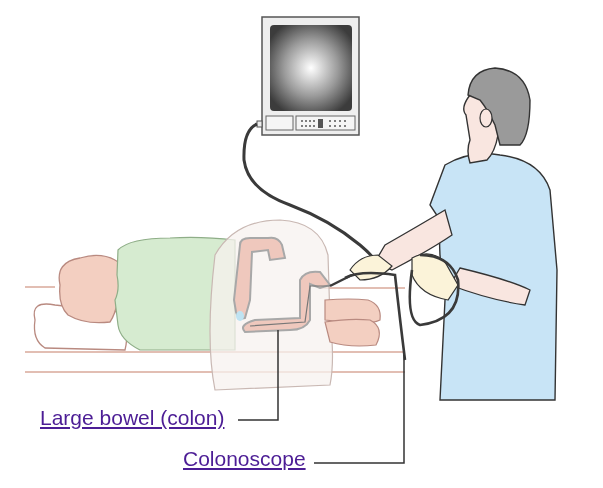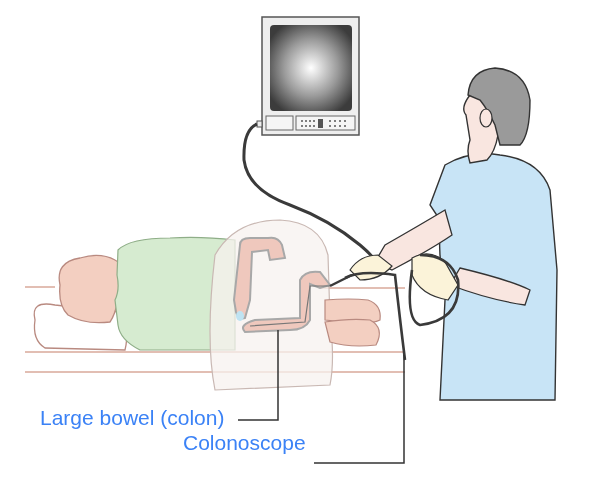--- a/index.html
+++ b/index.html
@@ -1,20 +1,20 @@
 <!DOCTYPE html>
 <html><head>
   <meta charset="utf-8">
   <style>
     html, body { margin: 0; padding: 0; background: #ffffff; }
     body { width: 603px; height: 488px; position: relative; overflow: hidden; font-family: "Liberation Sans", sans-serif; }
     #scene { position: absolute; left: 0; top: 0; width: 603px; height: 488px; }
-    .label { position: absolute; font-family: "Liberation Sans", sans-serif; font-size: 21px; color: #3b82f6; white-space: nowrap; line-height: 1; }
+    .label { position: absolute; font-family: "Liberation Sans", sans-serif; font-size: 21px; color: #4c1d95; white-space: nowrap; line-height: 1; text-decoration: underline; }
     #label-colon { left: 40px; top: 407px; }
-    #label-scope { left: 183px; top: 432px; }
+    #label-scope { left: 183px; top: 448px; }
   </style>
 </head>
 <body>
 
 <svg id="scene" viewBox="0 0 603 488" xmlns="http://www.w3.org/2000/svg">
   <defs>
     <radialGradient id="screenGrad" cx="50%" cy="50%" r="60%">
       <stop offset="0%" stop-color="#ffffff"></stop>
       <stop offset="55%" stop-color="#9a9a9a"></stop>
       <stop offset="100%" stop-color="#3c3c3c"></stop>

